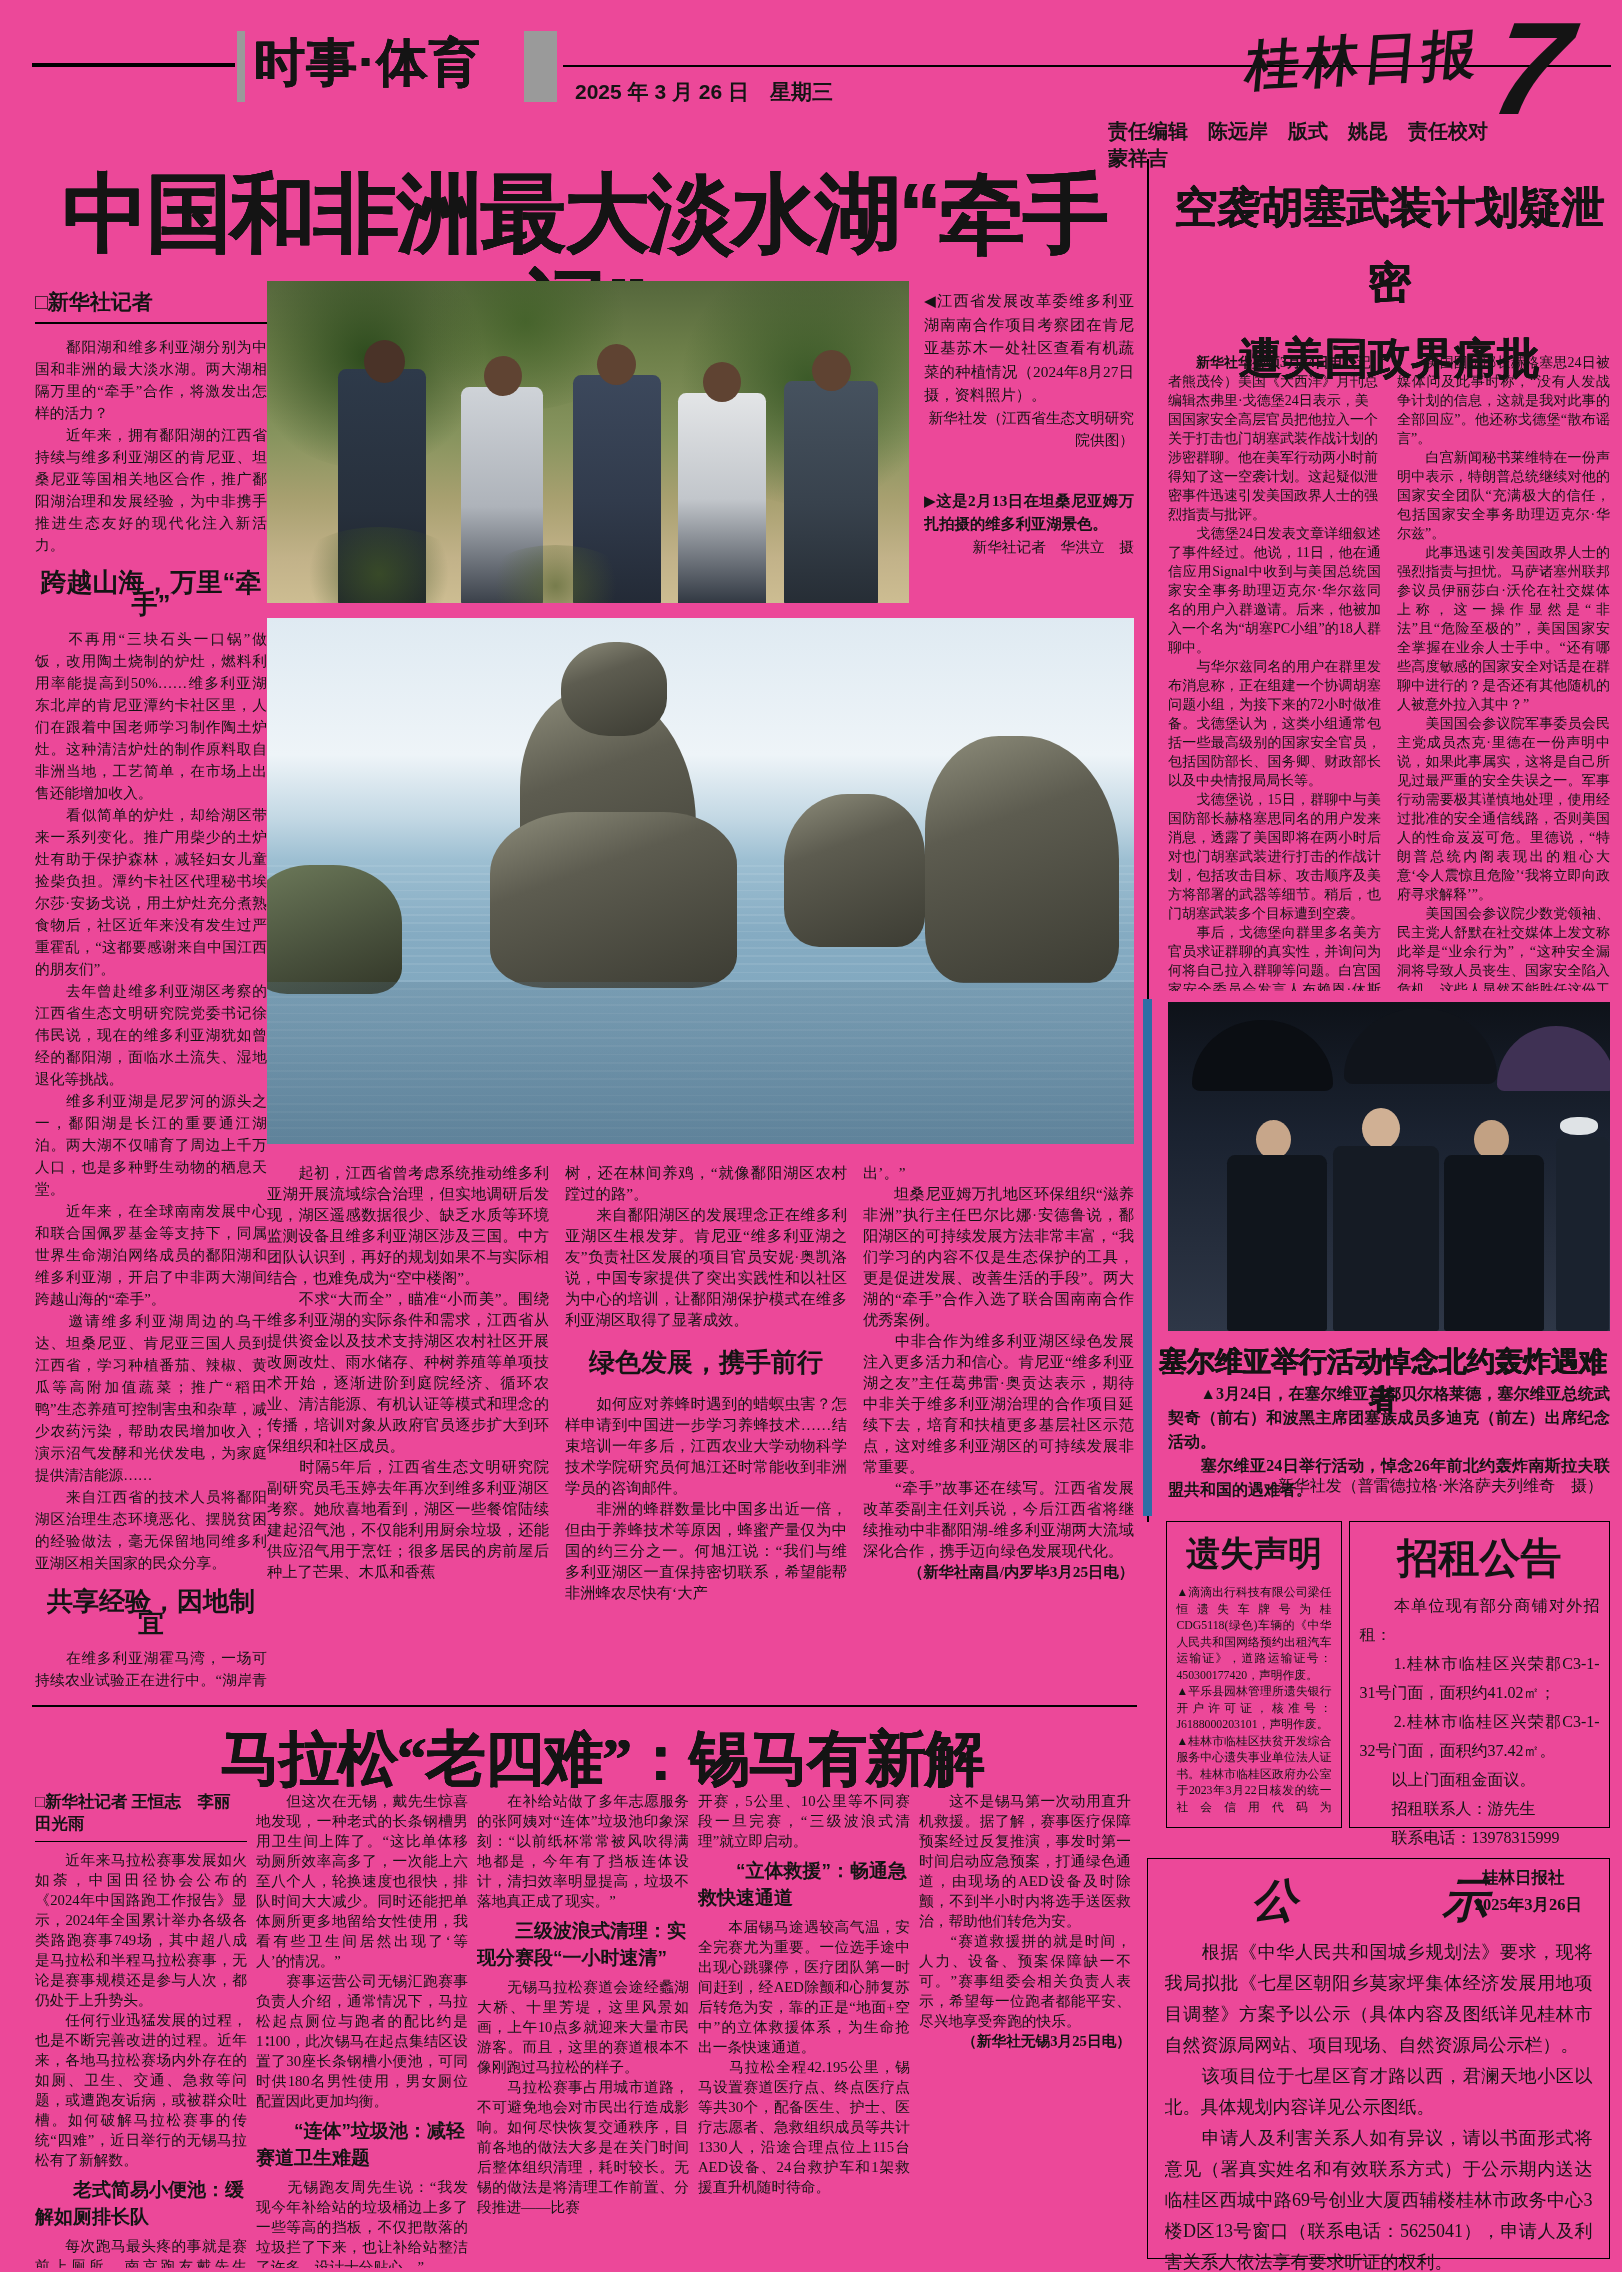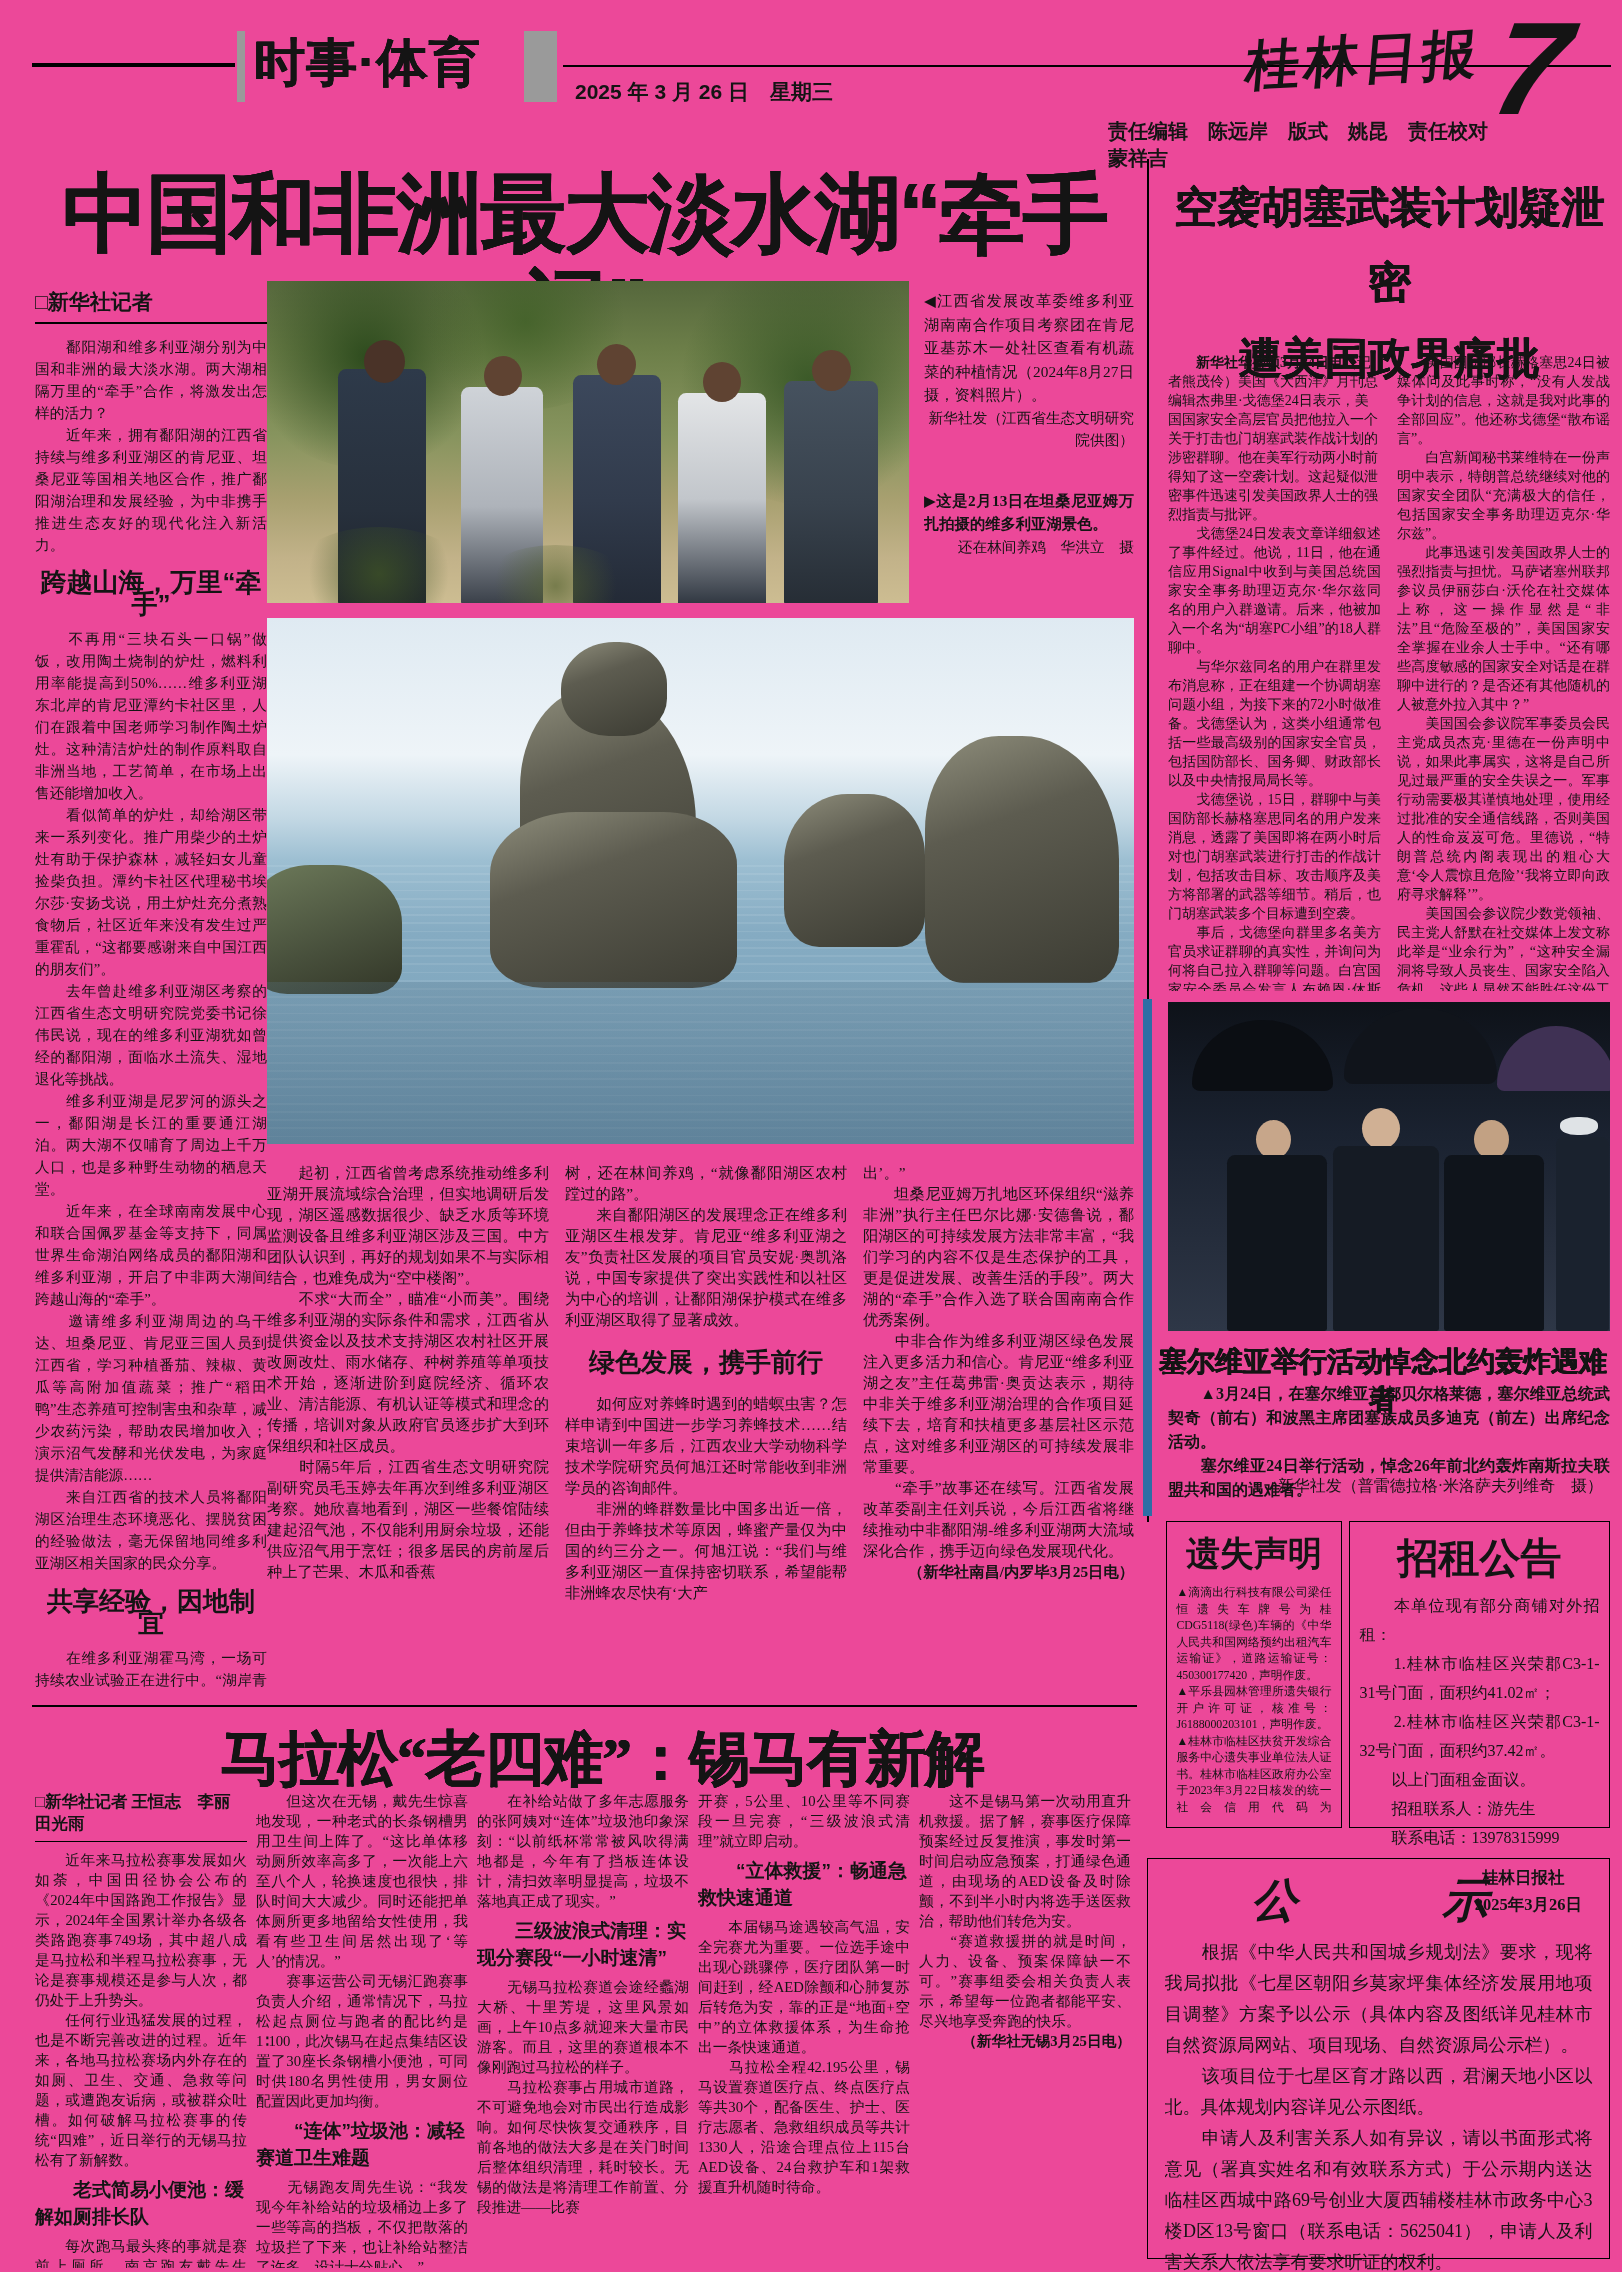--- a/index.html
+++ b/index.html
@@ -108,21 +108,21 @@
     <div class="fig" style="left:517px;top:100px;width:94px;height:223px;background:linear-gradient(180deg,#46525f 0%,#38424d 55%,#262d35 100%);"></div>
     <div class="head" style="left:545px;top:69px;width:39px;height:41px;"></div>
     <div class="bokeh" style="left:23.5px;bottom:-17.6px;width:176px;height:94px;background:radial-gradient(circle,rgba(62,82,38,.8) 0%,rgba(62,82,38,0) 70%);"></div>
     <div class="bokeh" style="left:212px;bottom:-23.5px;width:153px;height:82px;background:radial-gradient(circle,rgba(84,98,48,.7) 0%,rgba(84,98,48,0) 70%);"></div>
   </div>
 
   <div class="abs" style="left:924px;top:289px;width:210px;">
     <div class="caption flow">◀江西省发展改革委维多利亚湖南南合作项目考察团在肯尼亚基苏木一处社区查看有机蔬菜的种植情况（2024年8月27日摄，资料照片）。</div>
     <div class="credit">新华社发（江西省生态文明研究院供图）</div>
     <div class="caption flow" style="margin-top:38px;font-weight:700;">▶这是2月13日在坦桑尼亚姆万扎拍摄的维多利亚湖景色。</div>
-    <div class="credit">还在林间养鸡　华洪立　摄</div>
+    <div class="credit">新华社记者　华洪立　摄</div>
   </div>
 
   <div class="abs photo" id="photo-lake" style="left:267px;top:618px;width:867px;height:526px;">
     <div class="ripple" style="top:247px;height:279px;opacity:.6;"></div>
     <div class="rock" style="left:253px;top:71px;width:176px;height:247px;border-radius:40% 55% 20% 25%;"></div>
     <div class="rock" style="left:294px;top:23.5px;width:106px;height:94px;border-radius:50% 45% 40% 45%;"></div>
     <div class="rock" style="left:223px;top:194px;width:247px;height:176px;border-radius:35% 30% 18% 22%;"></div>
     <div class="rock" style="left:517px;top:176px;width:141px;height:153px;border-radius:45% 40% 20% 25%;"></div>
     <div class="rock" style="left:658px;top:118px;width:194px;height:247px;border-radius:38% 50% 15% 20%;"></div>
     <div class="rock" style="left:-17.6px;top:247px;width:153px;height:129px;border-radius:40% 45% 20% 25%;background:linear-gradient(160deg,#6d7a5a 0%,#48503c 60%,#323627 100%);"></div>

